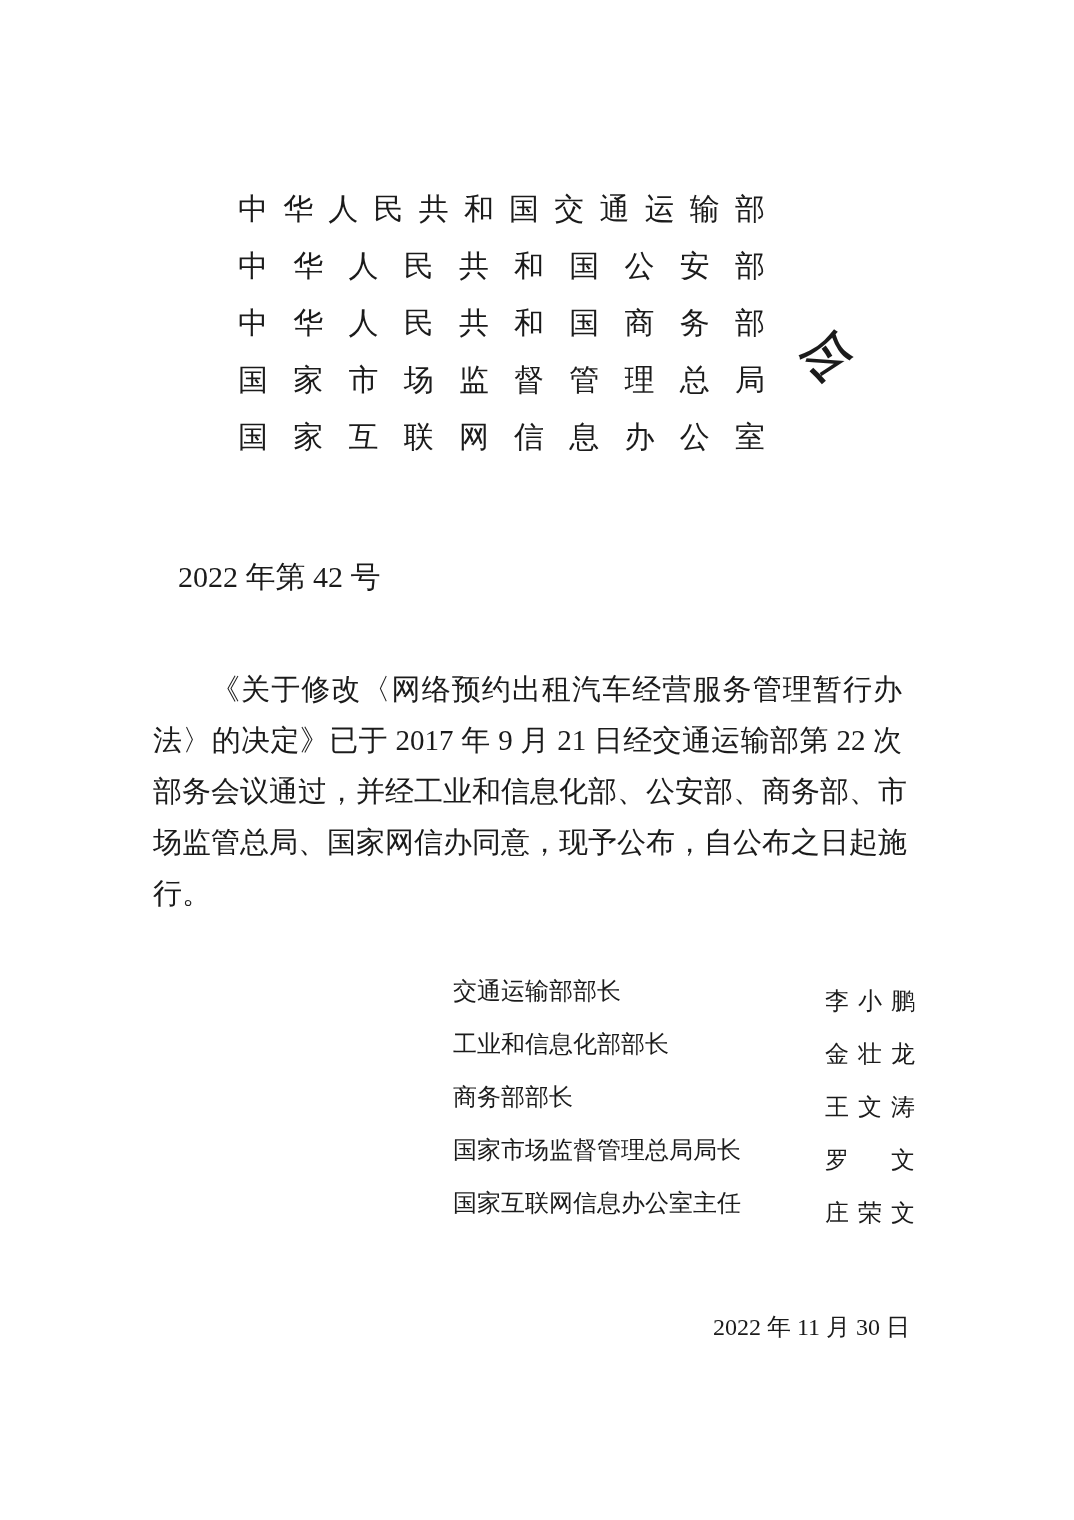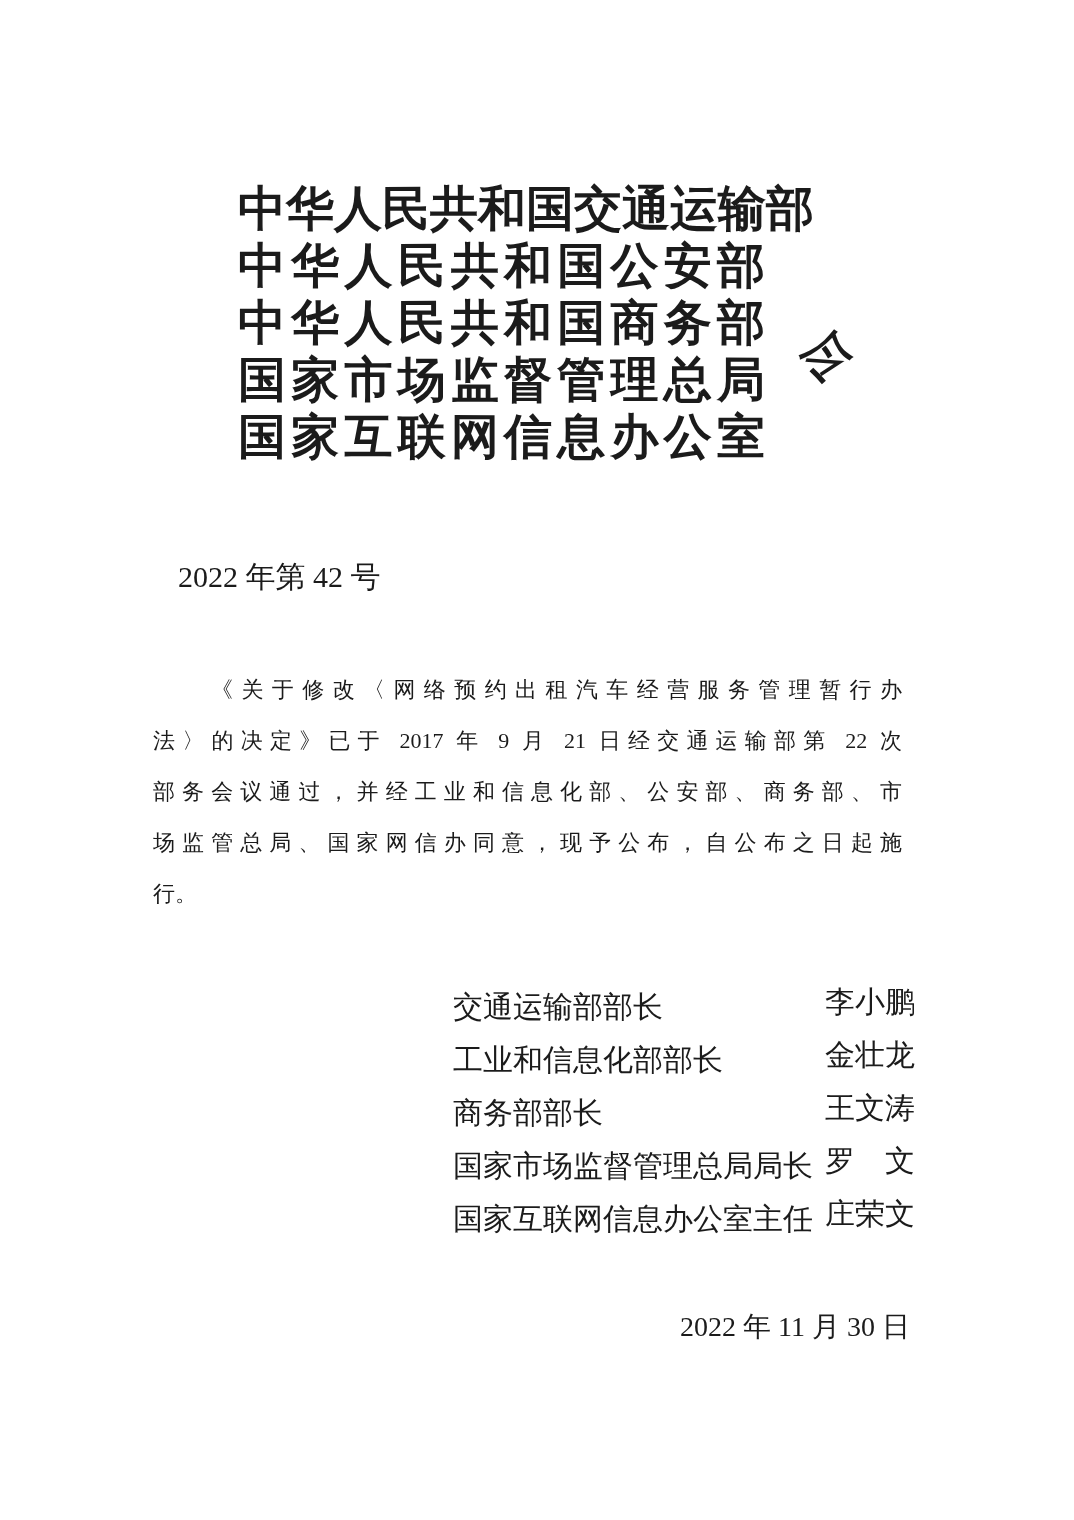--- a/index.html
+++ b/index.html
@@ -22,22 +22,22 @@
   .header-block {
     position: absolute;
     left: 238px;
     top: 180px;
     width: 527px;
   }
   .header-line {
     width: 527px;
     height: 57px;
     line-height: 57px;
-    font-size: 48px;
-    font-weight: 700;
+    font-size: 30px;
+    font-weight: 400;
     white-space: nowrap;
     text-align: justify;
     text-align-last: justify;
     letter-spacing: 0;
   }
 
   
   .decree-char {
     position: absolute;
     left: 783px;
@@ -64,21 +64,21 @@
     line-height: 42px;
     text-align: left;
   }
 
   
   .body-block {
     position: absolute;
     left: 153px;
     top: 664px;
     width: 749px;
-    font-size: 22px;
+    font-size: 29px;
   }
   .body-line {
     width: 749px;
     height: 51px;
     line-height: 51px;
     white-space: nowrap;
     text-align: justify;
     text-align-last: justify;
     box-sizing: border-box;
   }
@@ -93,42 +93,42 @@
   
   .signature-block {
     position: absolute;
     left: 453px;
     top: 975px;
     width: 462px;
   }
   .sig-row {
     display: flex;
     justify-content: space-between;
-    align-items: flex-end;
+    align-items: flex-start;
     height: 53px;
-    font-size: 30px;
+    font-size: 24px;
   }
   .sig-title {
     white-space: nowrap;
   }
   .sig-name {
     display: inline-block;
     width: 90px;
     line-height: 53px;
     white-space: nowrap;
     text-align: justify;
     text-align-last: justify;
   }
 
   
   .date-line {
     position: absolute;
     right: 164px;
     top: 1308px;
-    font-size: 28px;
+    font-size: 24px;
     line-height: 38px;
     white-space: nowrap;
     text-align: right;
   }
 </style>
 </head>
 <body>
 
 <div class="page">
 

